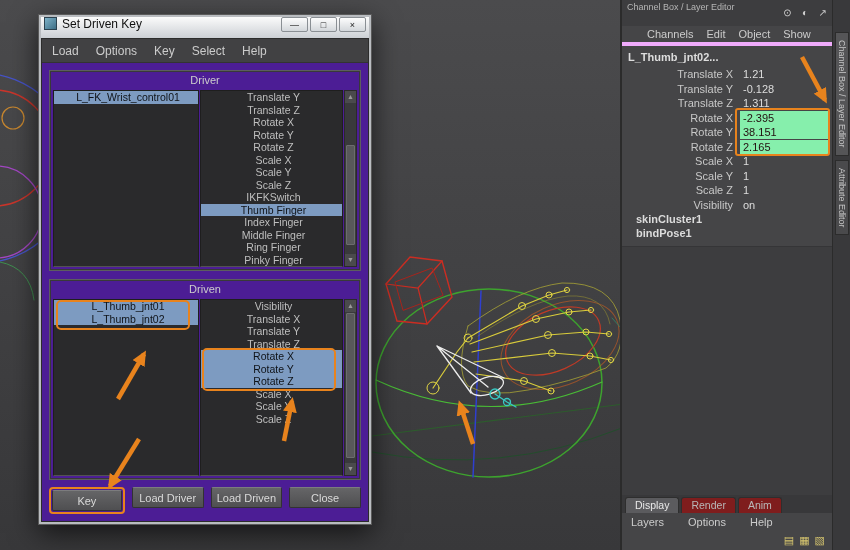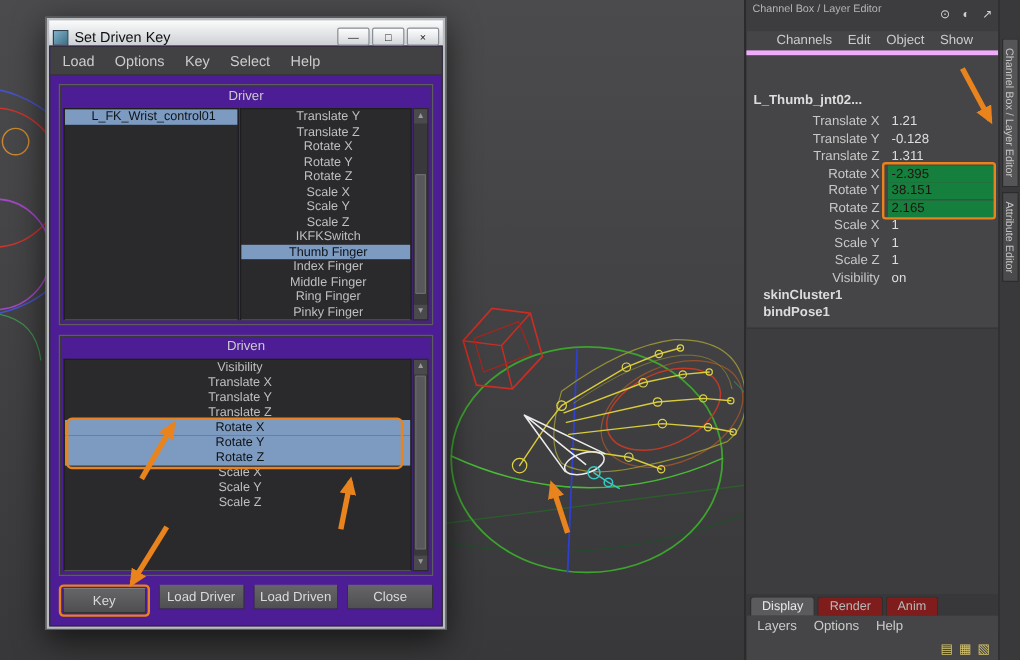--- a/index.html
+++ b/index.html
@@ -5,21 +5,21 @@
   * { margin:0; padding:0; box-sizing:border-box; }
   html,body { width:850px; height:550px; overflow:hidden; }
   body { font-family:"Liberation Sans", sans-serif; background:#3c3c3e; position:relative; }
   #stage { position:relative; width:850px; height:550px; overflow:hidden; }
   #viewport-svg { position:absolute; left:0; top:0; z-index:0; }
 
   
   #dialog { position:absolute; left:38px; top:14px; width:334px; height:511px; z-index:2;
             background:#b9bcc0; padding:2px; border:1px solid #5a5a5a;
             box-shadow:0 8px 26px rgba(0,0,0,.65); }
-  .titlebar { height:21px; display:flex; align-items:flex-end; gap:5px; padding:0 3px;
+  .titlebar { height:21px; display:flex; align-items:flex-start; gap:5px; padding:0 3px;
               background:linear-gradient(#fbfbfb,#ccd0d5); }
   .app-icon { width:13px; height:13px; background:linear-gradient(135deg,#7fb3c9,#3d6e86); border:1px solid #2c4250; }
   .title { font-size:12px; color:#101010; flex:1; white-space:nowrap; }
   .winbtns { display:flex; gap:2px; }
   .winbtn { width:27px; height:15px; font-size:9px; line-height:12px; text-align:center;
             background:linear-gradient(#fdfdfd,#d3d7db); border:1px solid #8a8f94; border-radius:2px; color:#222;
             font-family:inherit; }
   .dlg-inner { background:#4c1d95; height:484px; border:1px solid #2c2c2c; display:flex; flex-direction:column; }
   .menubar { height:24px; flex:0 0 24px; display:flex; align-items:center; padding:0 10px; gap:17px;
              background:#414143; border-bottom:1px solid #333; }
@@ -46,34 +46,34 @@
   .annot { position:absolute; border:2px solid #e8831d; border-radius:5px; pointer-events:none; }
 
   
   #channelbox { position:absolute; left:620px; top:0; width:212px; height:550px; z-index:2;
                 background:#454547; border-left:2px solid #2b2b2b; display:flex; flex-direction:column; }
   .cb-header { flex:0 0 26px; display:flex; justify-content:space-between; align-items:flex-start; padding:2px 5px; background:#3d3d3f; }
   .cb-title { font-size:9px; color:#b5b5b5; }
   .cb-icons span { font-size:10px; color:#cfcfcf; margin-left:6px; cursor:default; }
   .cb-menubar { flex:0 0 20px; display:flex; gap:13px; padding:0 25px; align-items:center; border-bottom:4px solid #f0abfc;justify-content:space-between; }
   .cb-menu-item { font-size:11px; color:#cccccc; }
-  .cb-object { font-size:11px; font-weight:bold; color:#dddddd; padding:5px 0 4px 6px;margin-top:27px; }
+  .cb-object { font-size:11px; font-weight:bold; color:#dddddd; padding:5px 0 4px 6px; }
   .cb-attrs { position:relative; }
   .cb-row { display:flex; height:14.5px; align-items:center; }
   .cb-attr-name { width:118px; text-align:right; padding-right:7px; font-size:11px; color:#c8c8c8; }
   .cb-attr-value { flex:1; font-size:11px; color:#dddddd; padding-left:3px; height:14px; line-height:14px; }
-  .cb-attr-value.hl { background:#15803d; color:#241010; margin-right:3px; }
+  .cb-attr-value.hl { background:#86efac; color:#241010; margin-right:3px; }
   .cb-annot { left:113px; right:2px; top:41px; height:48px; border-radius:3px; }
   .cb-outputs-label { font-size:11px; font-weight:bold; color:#bbbbbb; padding:9px 0 2px 6px; letter-spacing:.3px; }
   .cb-output { font-size:11px; font-weight:bold; color:#dcdcdc; padding:1px 0 1px 14px; }
   .cb-filler { flex:1; background:#3d3d3f; border-top:1px solid #353537; margin-top:6px; }
   .cb-tabs { flex:0 0 18px; display:flex; gap:2px; padding:2px 3px 0; background:#38383a; align-items:flex-end; }
   .cb-tab { font-size:10.5px; color:#b8b8b8; padding:1px 9px 2px; background:#7f1d1d; border:1px solid #2e2e2e; border-bottom:none; border-radius:3px 3px 0 0; }
   .cb-tab.active { background:#5b5b5e; color:#e9e9e9; }
-  .cb-bottom-menus { flex:0 0 18px; display:flex; gap:14px; padding:0 9px; align-items:center;text-align:right; }
+  .cb-bottom-menus { flex:0 0 18px; display:flex; gap:24px; padding:0 9px; align-items:center;text-align:right; }
   .cb-layer-icons { flex:0 0 19px; display:flex; justify-content:flex-end; gap:5px; padding:1px 7px; align-items:center; }
   .layer-icon { font-size:11px; color:#d5c46e; cursor:default; }
 
   
   #side-strip { position:absolute; right:0; top:0; width:18px; height:550px; z-index:3;
                 background:#39393b; border-left:1px solid #2b2b2b; display:flex; flex-direction:column; gap:4px; align-items:center; padding-top:32px; }
   .side-tab { writing-mode:vertical-rl; font-size:9px; color:#c6c6c6; background:#4a4a4c; border:1px solid #2c2c2c;
               border-radius:0 0 0 0; padding:7px 1px; max-height:140px; overflow:hidden; white-space:nowrap; }
   .side-tab.active { background:#555557; }
 
@@ -199,20 +199,25 @@
               <div class="sb-btn">▼</div>
             </div>
           </div>
         </div>
 
         <div class="gap"></div>
 
         <div class="section">
           <div class="section-title">Driven</div>
           <div class="lists">
+            <div class="listbox left">
+              <div class="li sel">L_Thumb_jnt01</div>
+              <div class="li sel">L_Thumb_jnt02</div>
+              <div class="annot" style="left:2px; top:0px; width:134px; height:30px;"></div>
+            </div>
             <div class="listbox right">
               <div class="li">Visibility</div>
               <div class="li">Translate X</div>
               <div class="li">Translate Y</div>
               <div class="li">Translate Z</div>
               <div class="li sel">Rotate X</div>
               <div class="li sel">Rotate Y</div>
               <div class="li sel">Rotate Z</div>
               <div class="li">Scale X</div>
               <div class="li">Scale Y</div>

